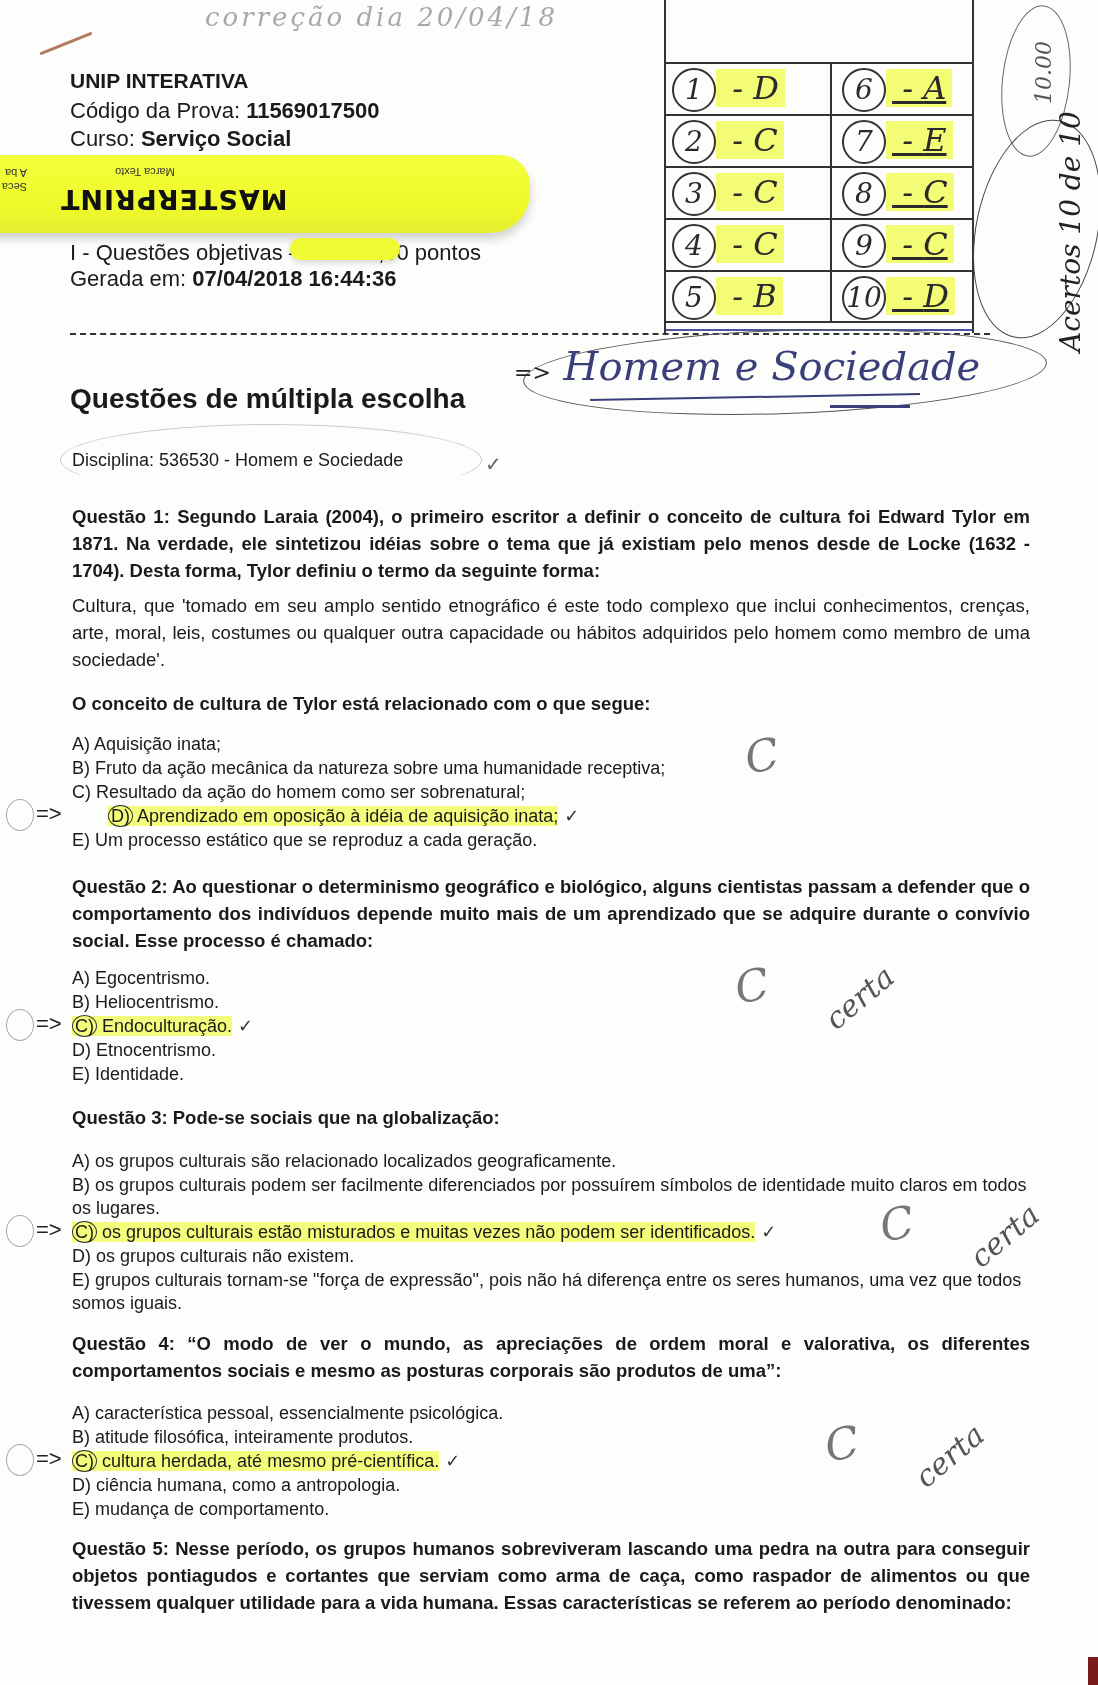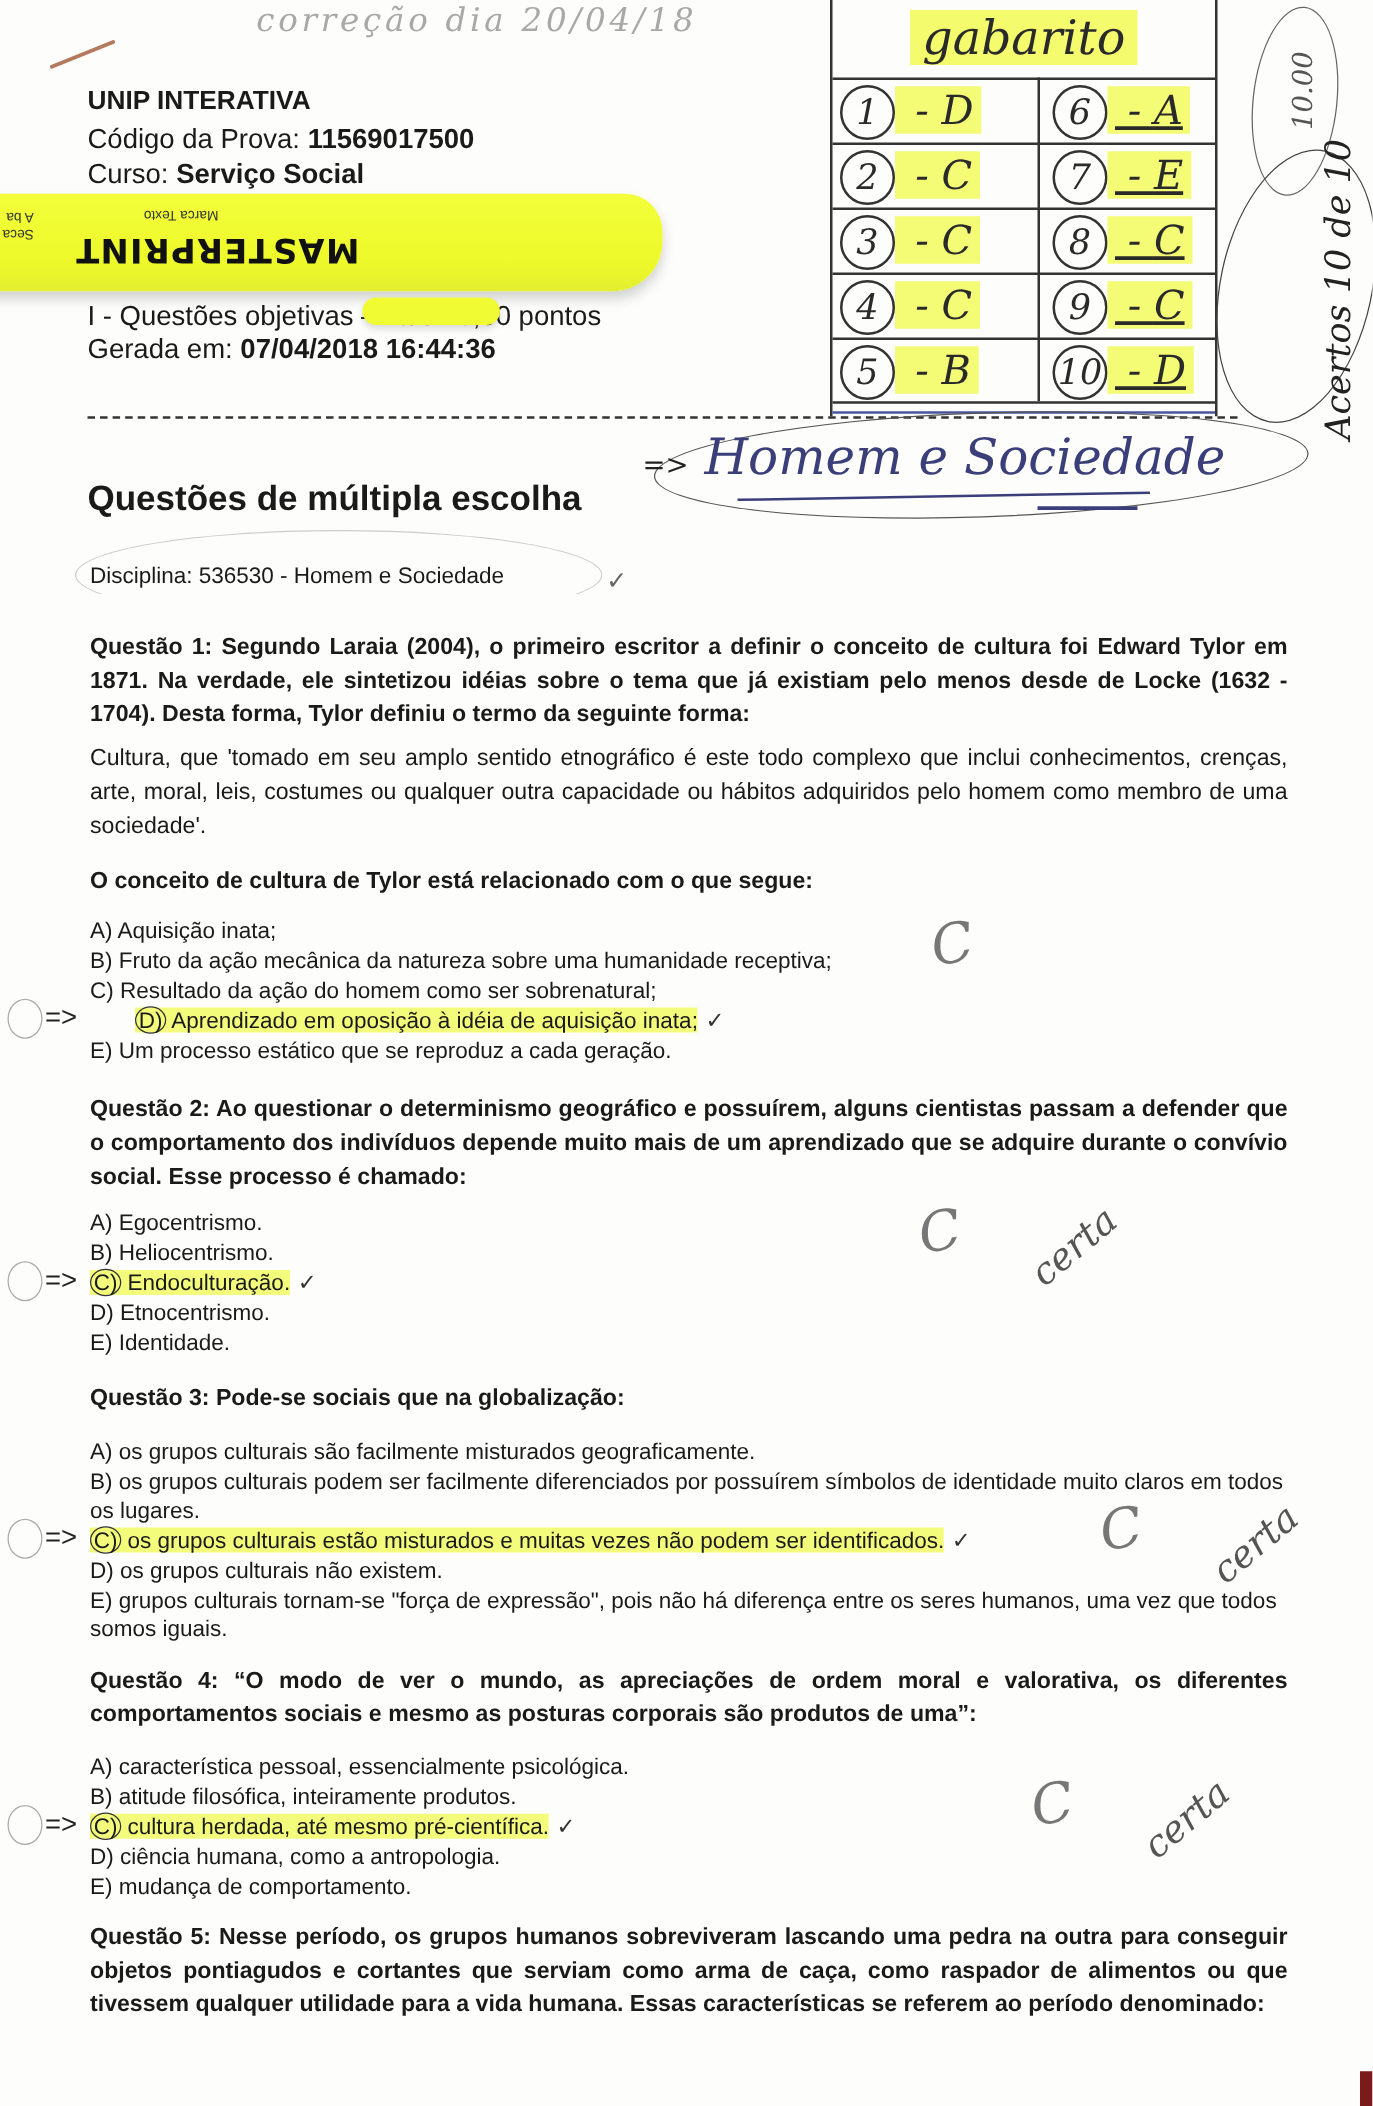--- a/index.html
+++ b/index.html
@@ -119,21 +119,20 @@
 <div id="marker"></div>
 <div id="marker-tip"></div>
 <div id="marker-brand">MASTERPRINT</div>
 <div id="marker-sub">Marca Texto</div>
 <div id="marker-edge">
   <div>Seca</div>
   <div>A ba</div>
 </div>
 
 <div id="key">
-  <div id="key-title" class="hand ink-dark"><span>gabarito</span></div>
   <div id="key-hline-top"></div>
   <div id="key-vline"></div>
   <div id="key-rows">
       <div class="key-row" style="top: 64px;">
         <div class="key-cell key-left hand ink-dark"><span class="num">1</span><span class="ans"> - <span>D</span></span></div>
         <div class="key-cell key-right hand ink-dark"><span class="num">6</span><span class="ans"> - <span>A</span></span></div>
         <div class="sep"></div>
       </div>
       <div class="key-row" style="top: 116px;">
         <div class="key-cell key-left hand ink-dark"><span class="num">2</span><span class="ans"> - <span>C</span></span></div>
@@ -185,36 +184,36 @@
     <div class="opt" style="top: 733px;"><span class="t"><span class="letter">A)</span> <span>Aquisição inata;</span></span></div>
     <div class="opt" style="top: 757px;"><span class="t"><span class="letter">B)</span> <span>Fruto da ação mecânica da natureza sobre uma humanidade receptiva;</span></span></div>
     <div class="opt" style="top: 781px;"><span class="t"><span class="letter">C)</span> <span>Resultado da ação do homem como ser sobrenatural;</span></span></div>
     <div class="opt hl picked" style="top: 805px; padding-left: 36px;"><span class="t"><span class="letter">D)</span> <span>Aprendizado em oposição à idéia de aquisição inata;</span></span><span class="tick">✓</span></div>
     <div class="opt" style="top: 829px;"><span class="t"><span class="letter">E)</span> <span>Um processo estático que se reproduz a cada geração.</span></span></div>
     <div class="pen-circle" style="left: 6px; top: 799px;"></div>
     <div class="arrow" style="left: 36px; top: 801px;">=&gt;</div>
     <div class="ok-mark hand" style="left: 745px; top: 730px;">C</div>
   </div>
 
-<div class="qtext bold" style="top:873px;">Questão 2: Ao questionar o determinismo geográfico e possuírem, alguns cientistas passam a defender que o comportamento dos indivíduos depende muito mais de um aprendizado que se adquire durante o convívio social. Esse processo é chamado:</div>
+<div class="qtext bold" style="top:873px;">Questão 2: Ao questionar o determinismo geográfico e biológico, alguns cientistas passam a defender que o comportamento dos indivíduos depende muito mais de um aprendizado que se adquire durante o convívio social. Esse processo é chamado:</div>
 <div id="q2-opts">
     <div class="opt" style="top: 967px;"><span class="t"><span class="letter">A)</span> <span>Egocentrismo.</span></span></div>
     <div class="opt" style="top: 991px;"><span class="t"><span class="letter">B)</span> <span>Heliocentrismo.</span></span></div>
     <div class="opt hl picked" style="top: 1015px;"><span class="t"><span class="letter">C)</span> <span>Endoculturação.</span></span><span class="tick">✓</span></div>
     <div class="opt" style="top: 1039px;"><span class="t"><span class="letter">D)</span> <span>Etnocentrismo.</span></span></div>
     <div class="opt" style="top: 1063px;"><span class="t"><span class="letter">E)</span> <span>Identidade.</span></span></div>
     <div class="pen-circle" style="left: 6px; top: 1009px;"></div>
     <div class="arrow" style="left: 36px; top: 1011px;">=&gt;</div>
     <div class="ok-mark hand" style="left: 735px; top: 960px;">C</div>
     <div class="certa hand" style="left: 820px; top: 980px;">certa</div>
   </div>
 
 <div class="qtext bold" style="top:1104px;">Questão 3: Pode-se sociais que na globalização:</div>
 <div id="q3-opts">
-    <div class="opt" style="top: 1150px;"><span class="t"><span class="letter">A)</span> <span>os grupos culturais são facilmente misturados geograficamente.</span></span></div>
+    <div class="opt" style="top: 1150px;"><span class="t"><span class="letter">A)</span> <span>os grupos culturais são relacionado localizados geograficamente.</span></span></div>
     <div class="opt" style="top: 1174px;"><span class="t"><span class="letter">B)</span> <span>os grupos culturais podem ser facilmente diferenciados por possuírem símbolos de identidade muito claros em todos os lugares.</span></span></div>
     <div class="opt hl picked" style="top: 1221px;"><span class="t"><span class="letter">C)</span> <span>os grupos culturais estão misturados e muitas vezes não podem ser identificados.</span></span><span class="tick">✓</span></div>
     <div class="opt" style="top: 1245px;"><span class="t"><span class="letter">D)</span> <span>os grupos culturais não existem.</span></span></div>
     <div class="opt" style="top: 1269px;"><span class="t"><span class="letter">E)</span> <span>grupos culturais tornam-se "força de expressão", pois não há diferença entre os seres humanos, uma vez que todos somos iguais.</span></span></div>
     <div class="pen-circle" style="left: 6px; top: 1215px;"></div>
     <div class="arrow" style="left: 36px; top: 1217px;">=&gt;</div>
     <div class="ok-mark hand" style="left: 880px; top: 1198px;">C</div>
     <div class="certa hand" style="left: 965px; top: 1218px;">certa</div>
   </div>
 

